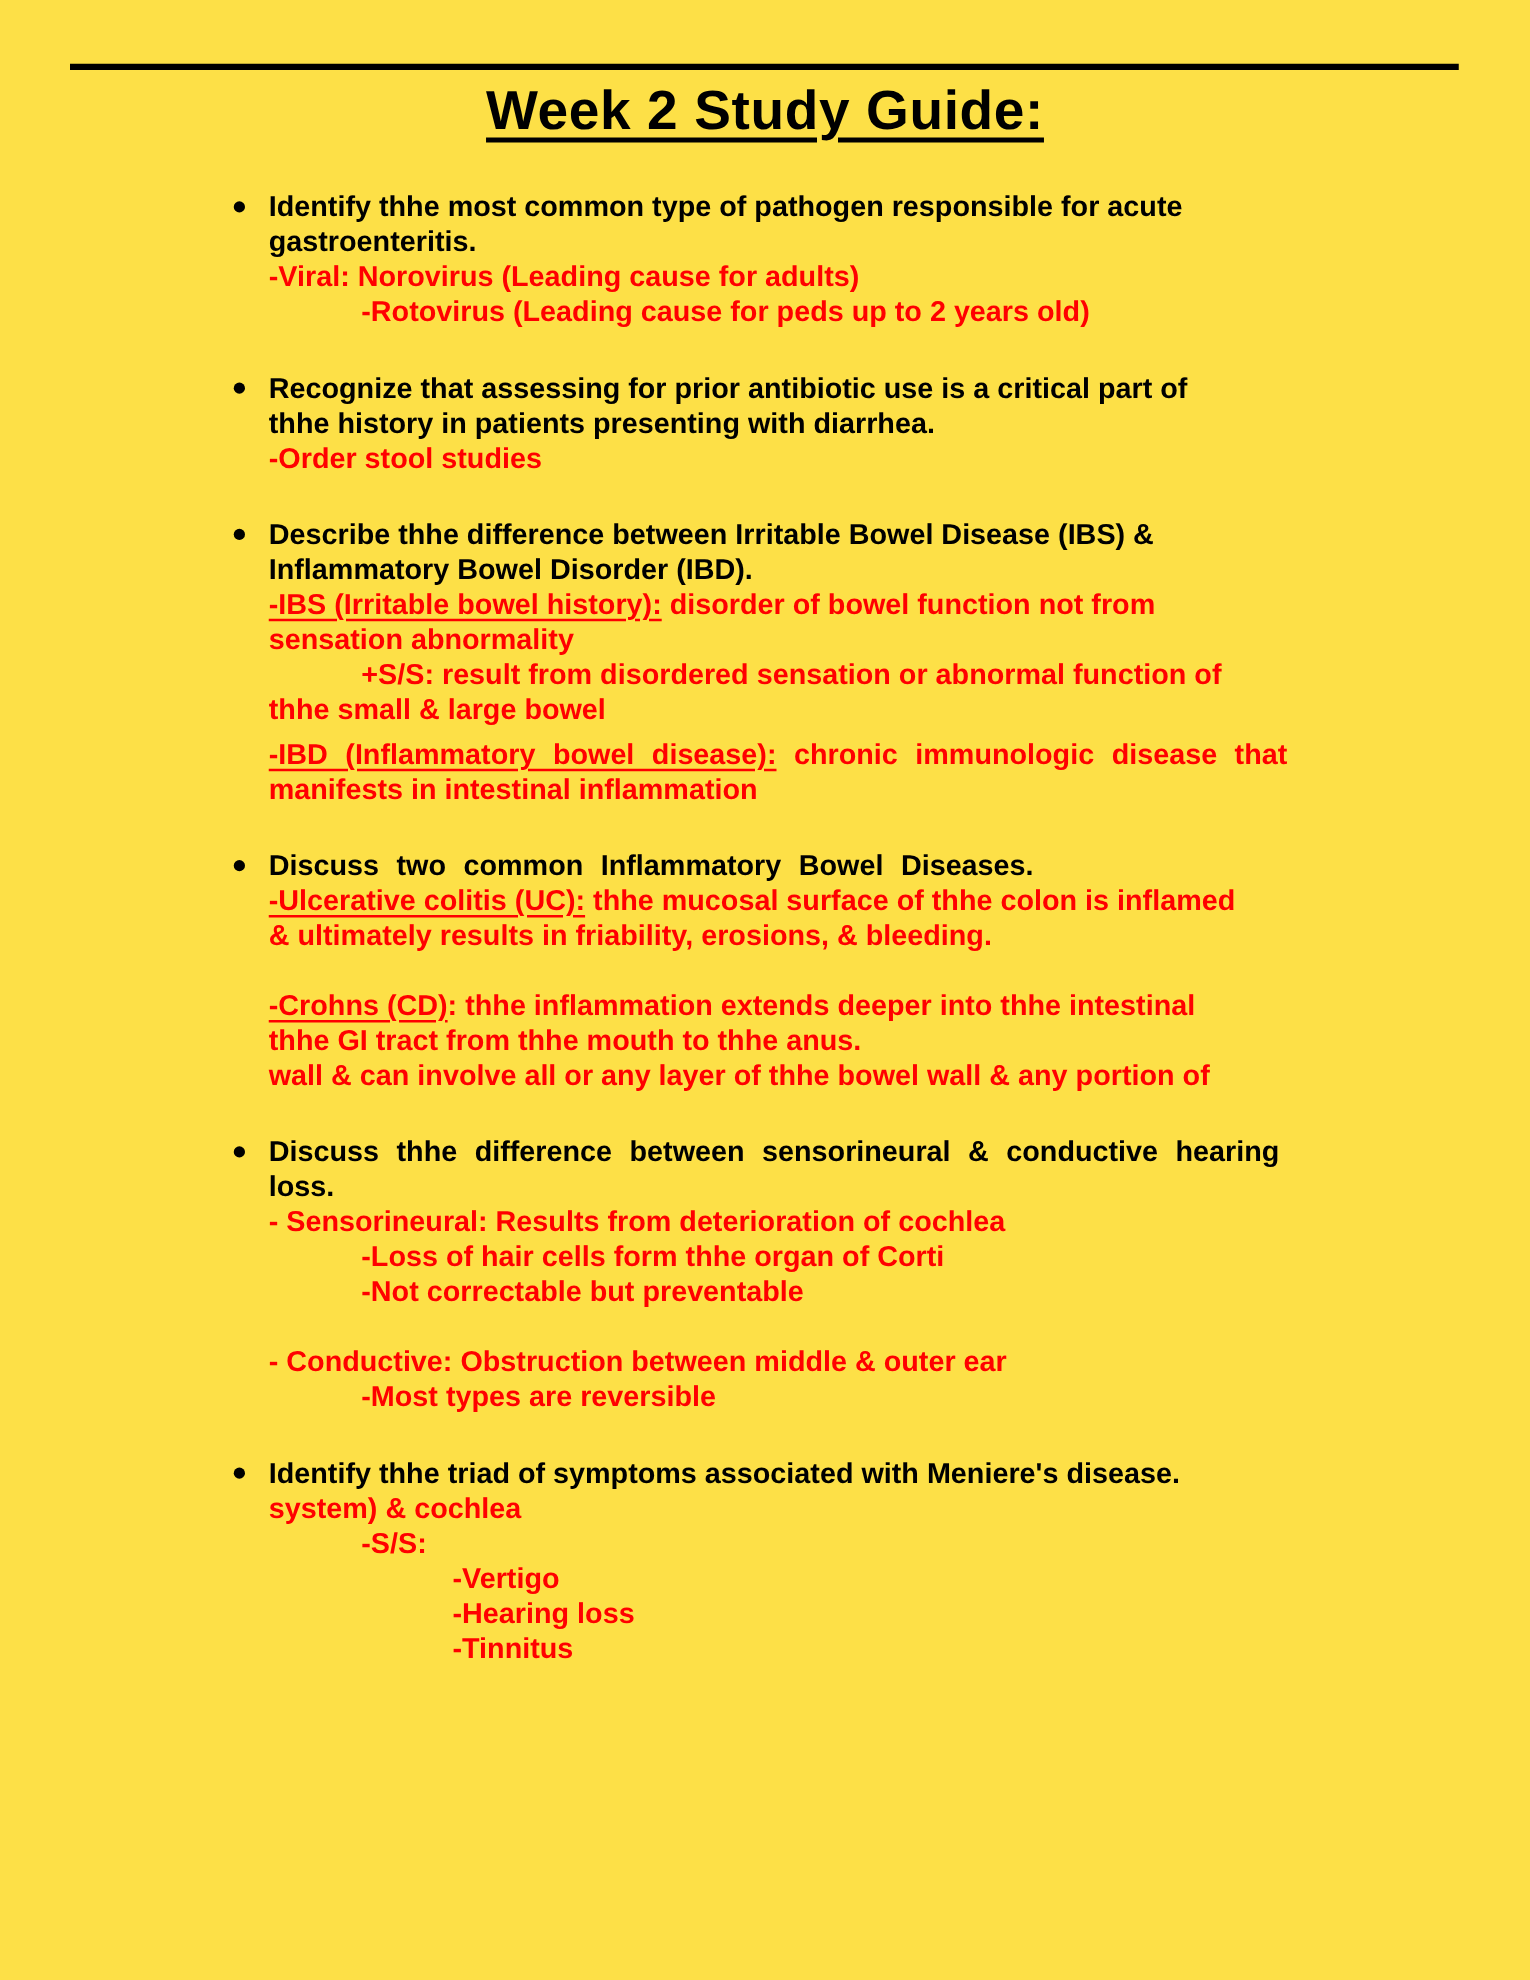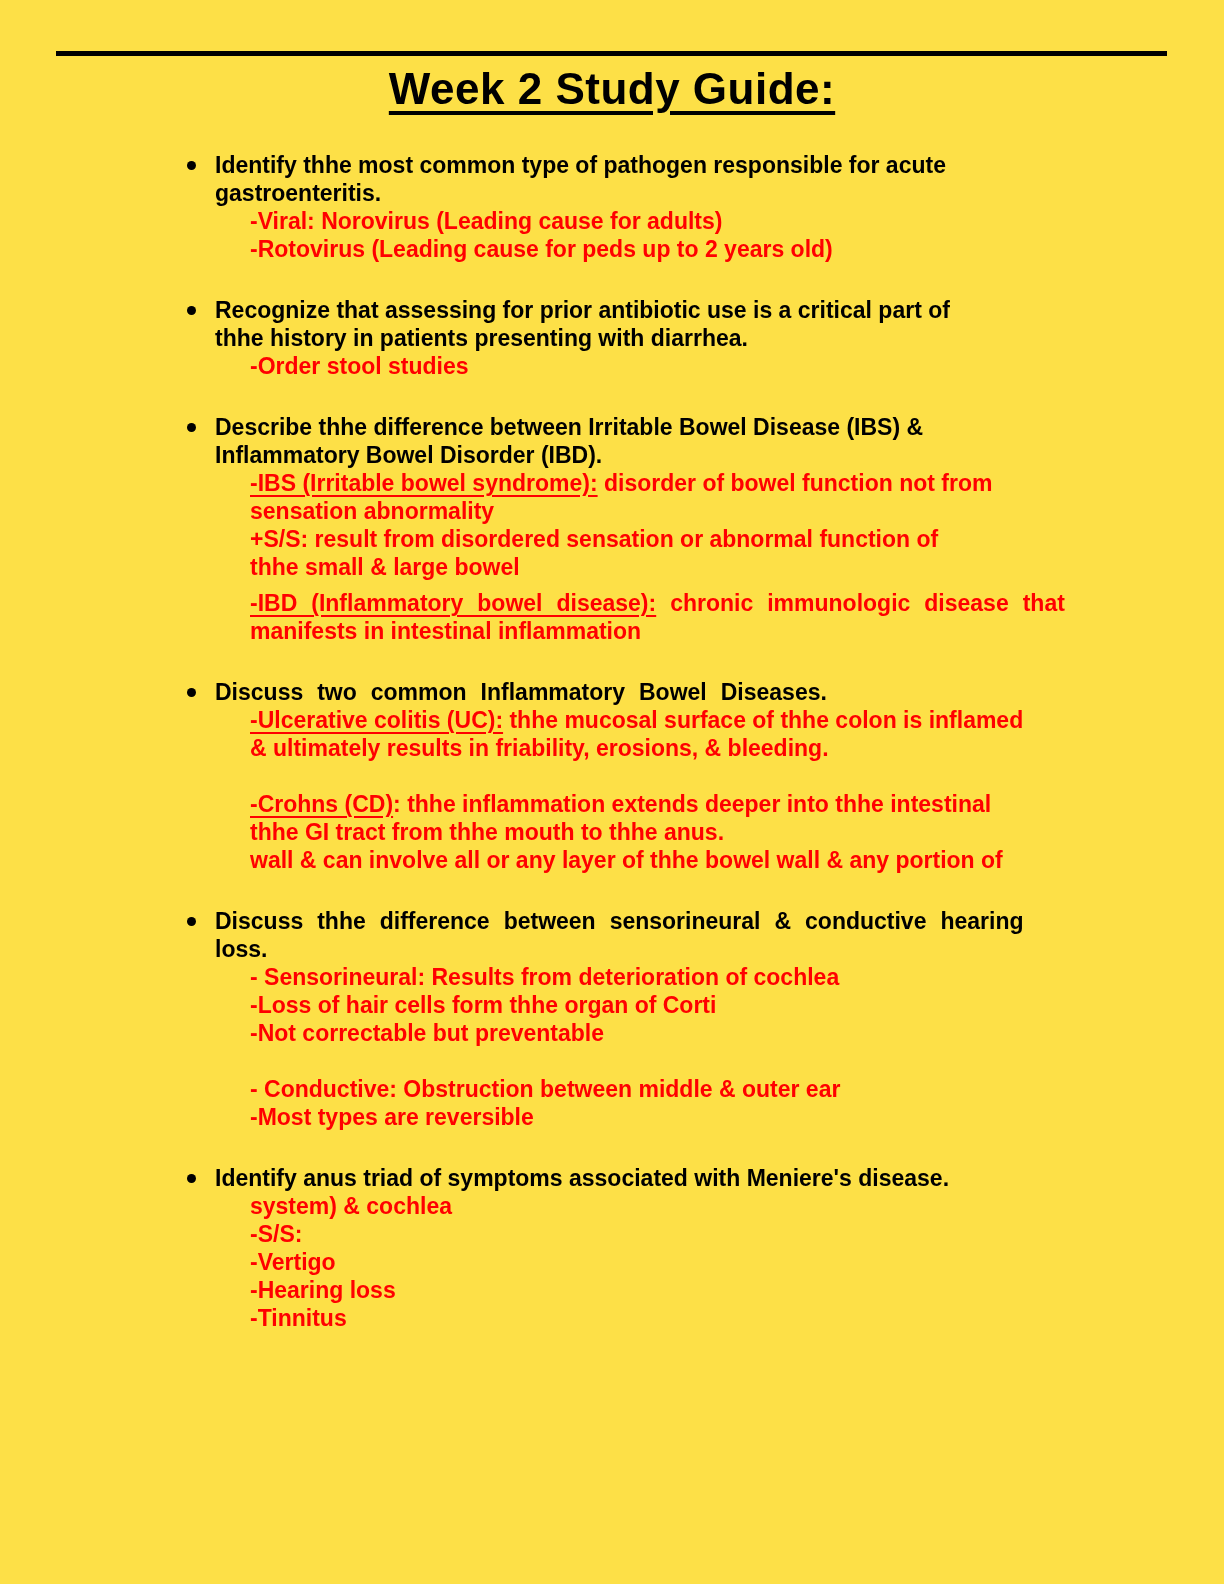--- a/index.html
+++ b/index.html
@@ -60,21 +60,21 @@
     top: 10px;
     width: 9px;
     height: 9px;
     border-radius: 50%;
     background: #000000;
   }
   .line {
     white-space: pre-wrap;
   }
   .line.black { color: #000000; }
-  .line.red   { color: var(--answer-color, #ff0000); margin-left: 35px; }
+  .line.red   { color: var(--answer-color, #ff0000); }
   .indent0 { margin-left: 0; }
   .indent1 { margin-left: 74px; }
   .indent2 { margin-left: 147px; }
   .wide { word-spacing: 0.33em; }
   .gap { margin-top: 8px; }
   .biggap { margin-top: 28px; }
   .u {
     text-decoration: underline;
     text-decoration-thickness: 2px;
     text-underline-offset: 4px;
@@ -99,21 +99,21 @@
       <div class="bullet-item">
         <span class="bullet-marker"></span>
         <div class="line black indent0"><span>Recognize that assessing for prior antibiotic use is a critical part of</span></div>
         <div class="line black indent0"><span>thhe history in patients presenting with diarrhea.</span></div>
         <div class="line red indent0"><span>-Order stool studies</span></div>
       </div>
       <div class="bullet-item">
         <span class="bullet-marker"></span>
         <div class="line black indent0"><span>Describe thhe difference between Irritable Bowel Disease (IBS) &amp;</span></div>
         <div class="line black indent0"><span>Inflammatory Bowel Disorder (IBD).</span></div>
-        <div class="line red indent0"><span class="u">-IBS (Irritable bowel syndrome):</span><span> disorder of bowel function not from</span></div>
+        <div class="line red indent0"><span class="u">-IBS (Irritable bowel history):</span><span> disorder of bowel function not from</span></div>
         <div class="line red indent0"><span>sensation abnormality</span></div>
         <div class="line red indent1"><span>+S/S: result from disordered sensation or abnormal function of</span></div>
         <div class="line red indent0"><span>thhe small &amp; large bowel</span></div>
         <div class="line red indent0 wide gap"><span class="u">-IBD (Inflammatory bowel disease):</span><span> chronic immunologic disease that</span></div>
         <div class="line red indent0"><span>manifests in intestinal inflammation</span></div>
       </div>
       <div class="bullet-item">
         <span class="bullet-marker"></span>
         <div class="line black indent0 wide"><span>Discuss two common Inflammatory Bowel Diseases.</span></div>
         <div class="line red indent0"><span class="u">-Ulcerative colitis (UC):</span><span> thhe mucosal surface of thhe colon is inflamed</span></div>
@@ -127,21 +127,21 @@
         <div class="line black indent0 wide"><span>Discuss thhe difference between sensorineural &amp; conductive hearing</span></div>
         <div class="line black indent0"><span>loss.</span></div>
         <div class="line red indent0"><span>- Sensorineural: Results from deterioration of cochlea</span></div>
         <div class="line red indent1"><span>-Loss of hair cells form thhe organ of Corti</span></div>
         <div class="line red indent1"><span>-Not correctable but preventable</span></div>
         <div class="line red indent0 biggap"><span>- Conductive: Obstruction between middle &amp; outer ear</span></div>
         <div class="line red indent1"><span>-Most types are reversible</span></div>
       </div>
       <div class="bullet-item">
         <span class="bullet-marker"></span>
-        <div class="line black indent0"><span>Identify anus triad of symptoms associated with Meniere's disease.</span></div>
+        <div class="line black indent0"><span>Identify thhe triad of symptoms associated with Meniere's disease.</span></div>
         <div class="line red indent0"><span>system) &amp; cochlea</span></div>
         <div class="line red indent1"><span>-S/S:</span></div>
         <div class="line red indent2"><span>-Vertigo</span></div>
         <div class="line red indent2"><span>-Hearing loss</span></div>
         <div class="line red indent2"><span>-Tinnitus</span></div>
       </div>
     </div>
 </div>
 
 </body></html>

